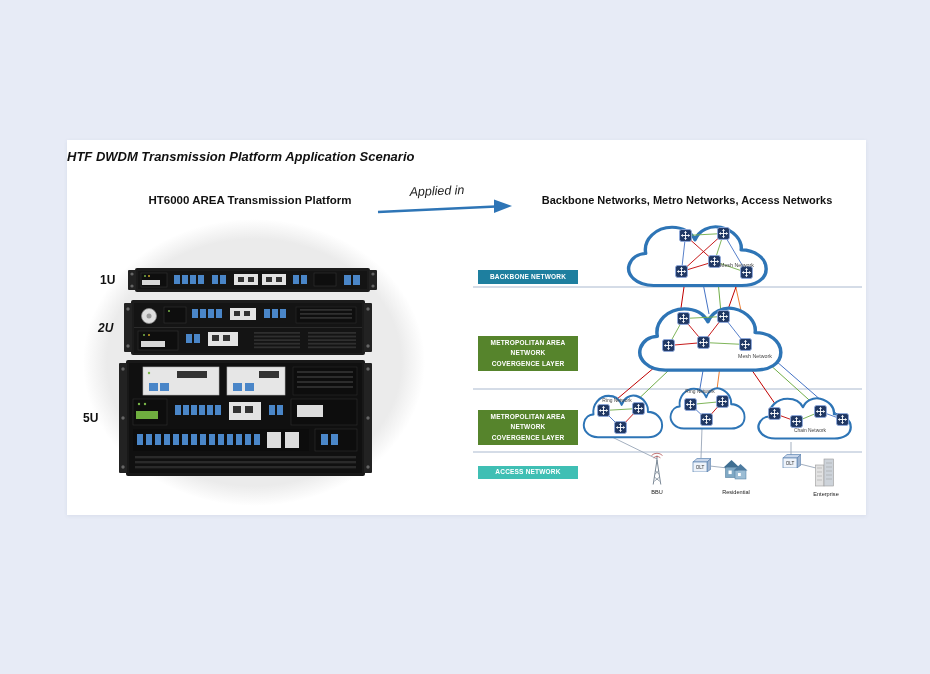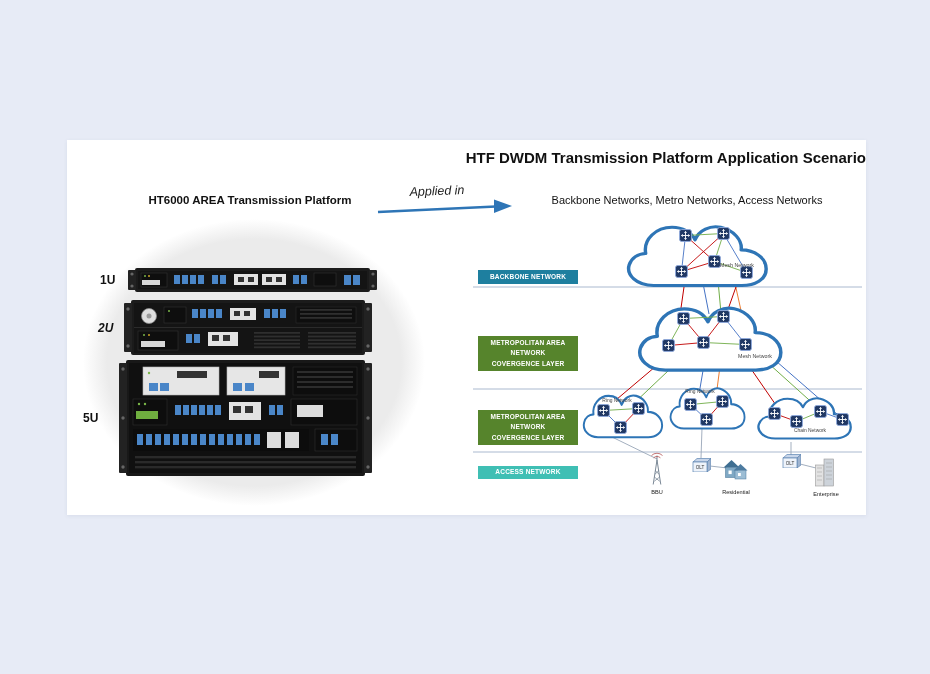--- a/index.html
+++ b/index.html
@@ -8,30 +8,30 @@
     background:#e7ebf6;
     font-family:"Liberation Sans", sans-serif;
     position:relative;
     overflow:hidden;
   }
   .card {
     position:absolute; left:67px; top:140px; width:799px; height:375px;
     background:#ffffff; box-shadow:0 1px 4px rgba(40,60,100,.08);
   }
   .title {
-    position:absolute; top:9px; left:0; width:100%; text-align:right;
-    font-size:15px; font-weight:bold; color:#111;
+    position:absolute; top:9px; left:0; width:100%; text-align:left;
+    font-size:13px; font-weight:bold; font-style:italic; color:#111;
   }
   .left-heading {
     position:absolute; top:54px; left:33px; width:300px; text-align:center;
     font-size:11.5px; font-weight:bold; color:#111;
   }
   .right-heading {
     position:absolute; top:54px; left:450px; width:340px; text-align:center;
-    font-size:11px; font-weight:normal; color:#111;
+    font-size:11px; font-weight:bold; color:#111;
   }
   .applied-label {
     position:absolute; top:44px; left:310px; width:120px; text-align:center;
     font-size:12.5px; font-style:italic; color:#222; transform:rotate(-2deg);
   }
   .arrow-svg { position:absolute; left:308px; top:57px; }
   .circle-bg {
     position:absolute; left:16px; top:79px; width:342px; height:287px;
     border-radius:50%;
     background:radial-gradient(closest-side,#ebebeb 86%, rgba(235,235,235,0));

